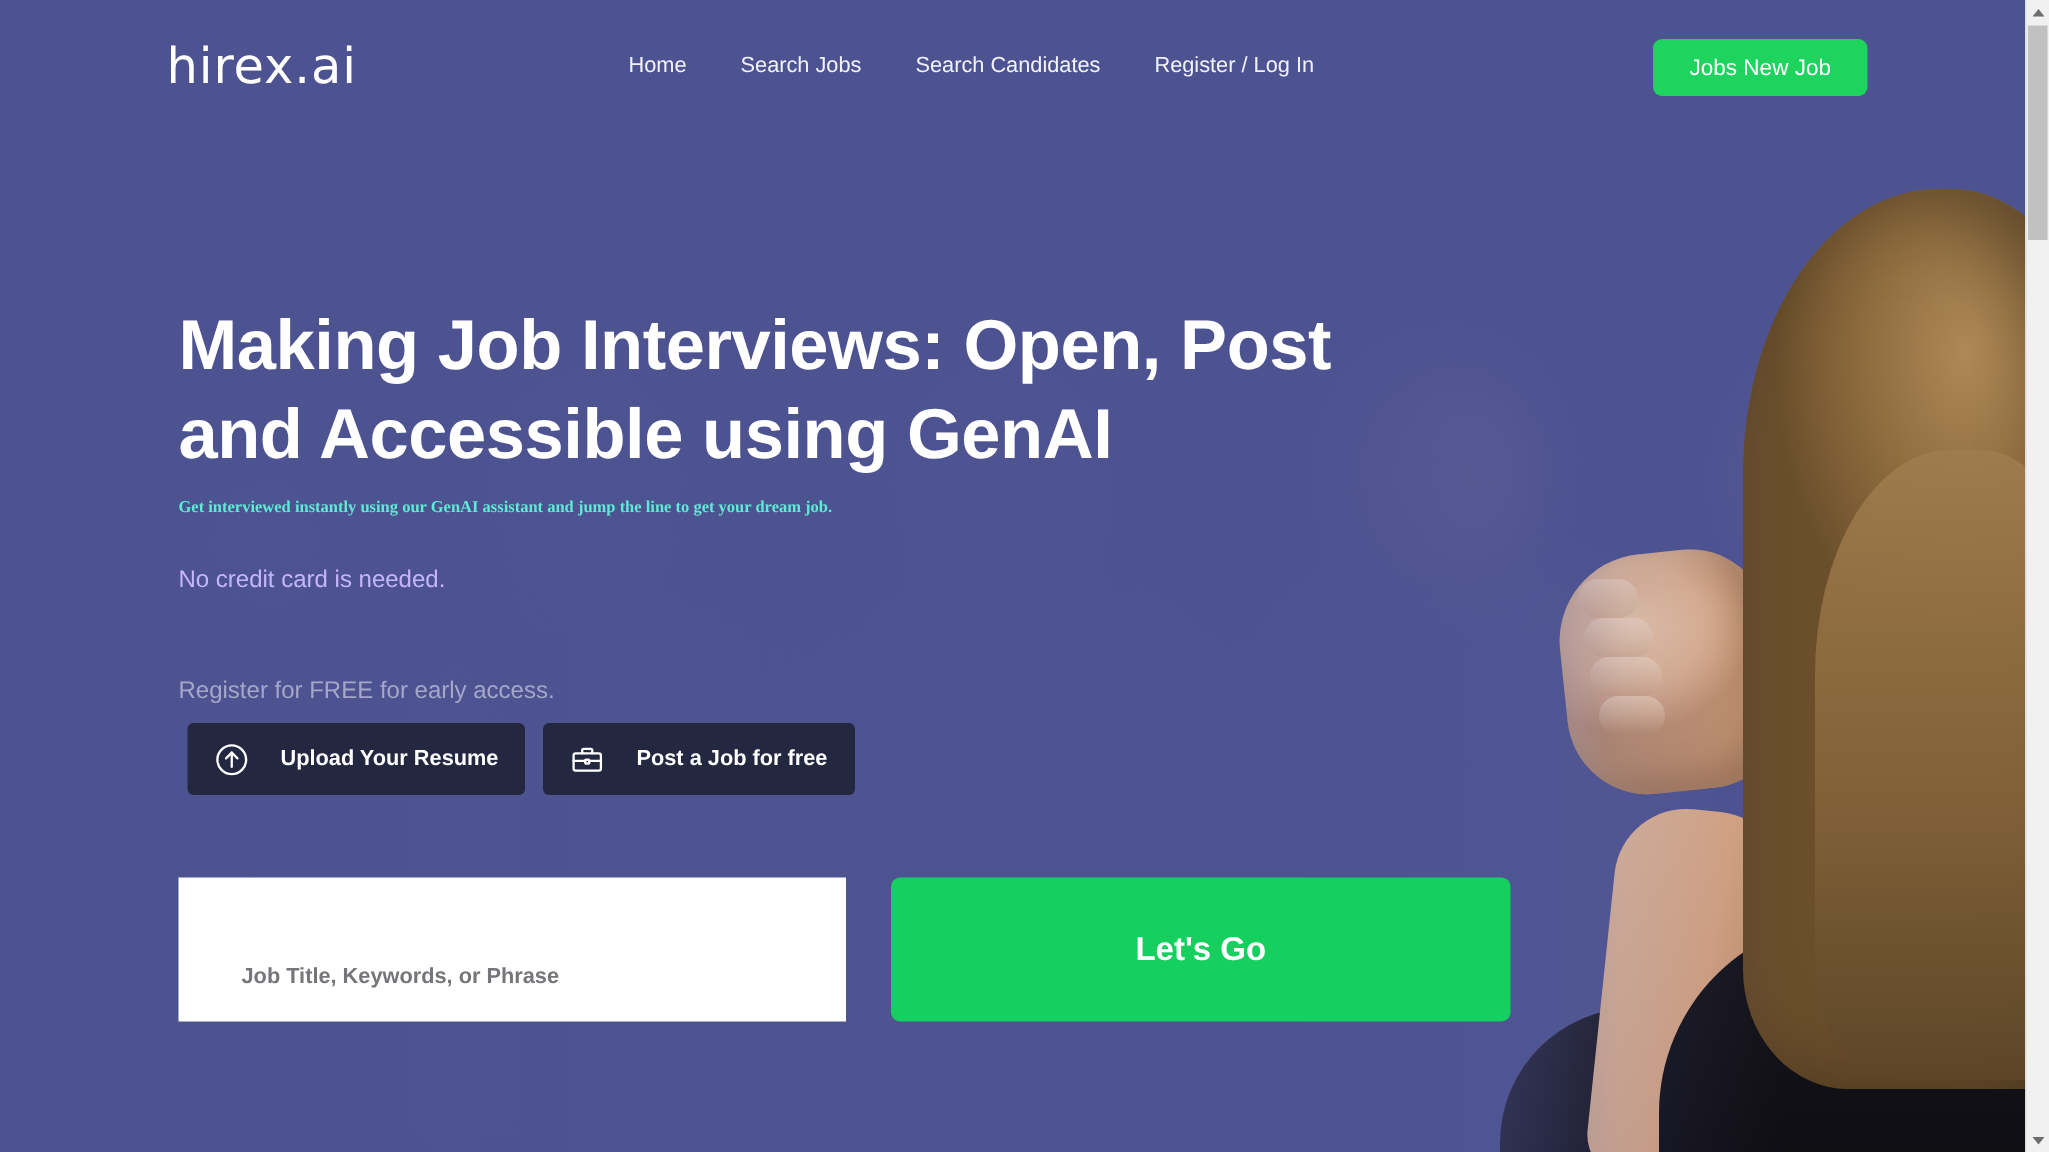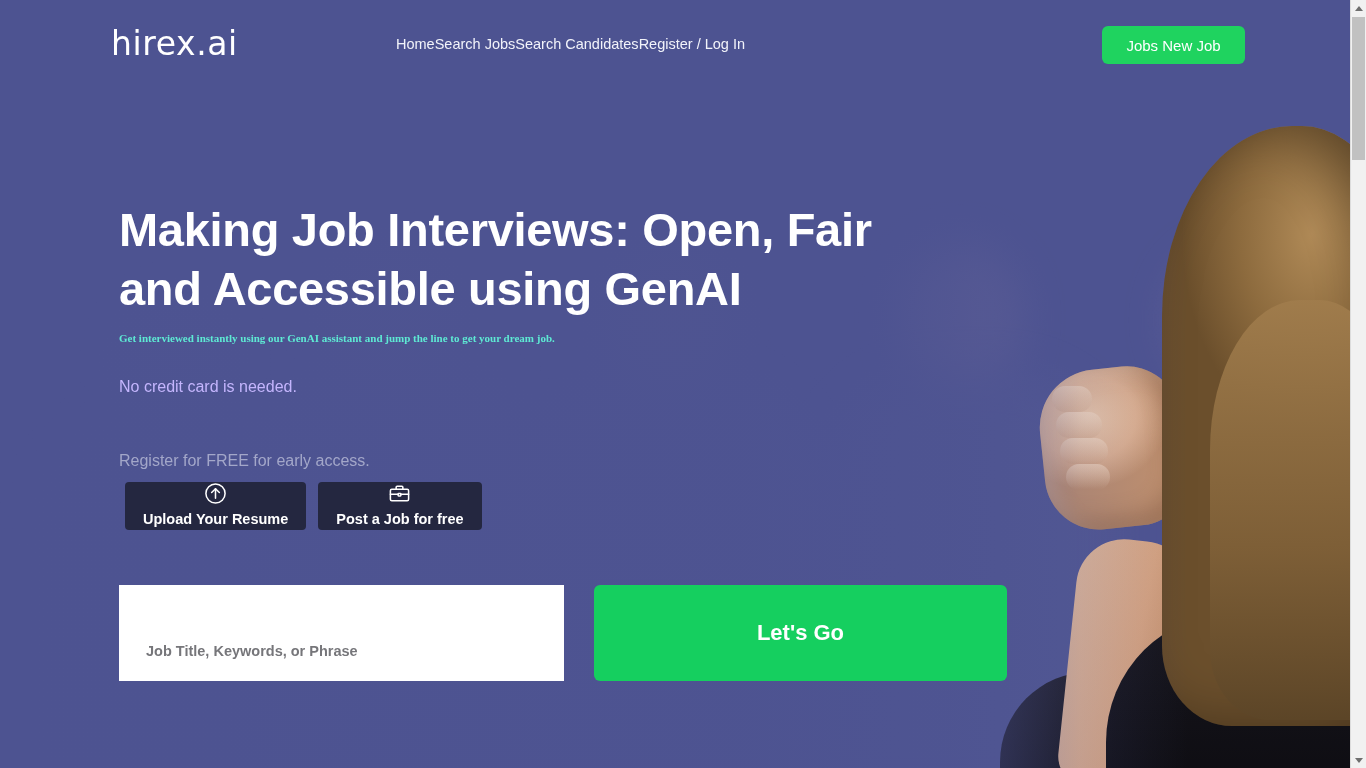--- a/index.html
+++ b/index.html
@@ -127,22 +127,22 @@
     display:flex; align-items:center;
     z-index:20;
   }
   .logo {
     position:absolute; left:111px; top:27px;
     font-size:33px; font-weight:400; color:#ffffff;
     letter-spacing:.6px; line-height:1;
     font-family:"DejaVu Sans", sans-serif;
   }
   .nav {
-    position:absolute; left:396px; top:33px;
-    display:flex; align-items:flex-end; 
+    position:absolute; left:419px; top:33px;
+    display:flex; align-items:flex-end; gap:36px;
   }
   .nav-item {
     color:#f2f3fa; font-size:14.5px; line-height:22px;
     cursor:pointer; white-space:nowrap;
   }
   .post-new-job {
     position:absolute; left:1102px; top:26px;
     width:143px; height:38px;
     background:#1fd35f; color:#ffffff;
     border:none; border-radius:6px;
@@ -173,35 +173,35 @@
     font-size:16px; color:#c4b5fd; line-height:22px;
   }
   .note2 {
     position:absolute; left:119px; top:424px;
     font-size:16px; color:#a3a7c9; line-height:22px;margin-top:26px;
   }
 
   
   .cta-row { position:absolute; left:125px; top:482px; display:flex; gap:12px; }
   .cta {
-    height:48px; display:flex; align-items:center; gap:6px;
+    height:48px; display:flex; align-items:center; gap:21px;
     padding:0 18px;
     background:#242740; border:none; border-radius:4px;
     color:#ffffff; font-size:14.5px; font-weight:700;
     font-family:"Liberation Sans", sans-serif;
-    cursor:pointer; white-space:nowrap;flex-direction:column;
+    cursor:pointer; white-space:nowrap;
   }
   .cta svg { display:block; }
 
   
   .search-input {
     position:absolute; left:119px; top:585px;
     width:445px; height:96px;
     background:#ffffff; border:none; outline:none;
-    padding:36px 0 0 27px;
+    padding:36px 0 0 42px;
     font-size:14.5px; font-weight:700;
     font-family:"Liberation Sans", sans-serif;
     color:#14532d;
   }
   .search-input::placeholder { color:#76767a; font-weight:700; opacity:1; }
   .lets-go {
     position:absolute; left:594px; top:585px;
     width:413px; height:96px;
     background:#15cf5f; border:none; border-radius:6px;
     color:#ffffff; font-size:22px; font-weight:700;
@@ -278,21 +278,21 @@
         <span class="nav-item">Home</span>
         <span class="nav-item">Search Jobs</span>
         <span class="nav-item">Search Candidates</span>
         <span class="nav-item">Register / Log In</span>
       </nav>
 
       <button class="post-new-job">Jobs New Job</button>
     </div>
 
     <div class="hero">
-      <h1 class="headline">Making Job Interviews: Open, Fair and Accessible using GenAI</h1>
+      <h1 class="headline">Making Job Interviews: Open, Post and Accessible using GenAI</h1>
       <p class="subtitle">Get interviewed instantly using our GenAI assistant and jump the line to get your dream job.</p>
       <p class="note1">No credit card is needed.</p>
       <p class="note2">Register for FREE for early access.</p>
 
       <div class="cta-row">
         <button class="cta">
           <span>
             <svg width="23" height="23" viewBox="0 0 24 24" fill="none" stroke="#ffffff" stroke-width="1.6" stroke-linecap="round" stroke-linejoin="round">
               <circle cx="12" cy="12" r="10"></circle>
               <path d="M12 17V7"></path>

